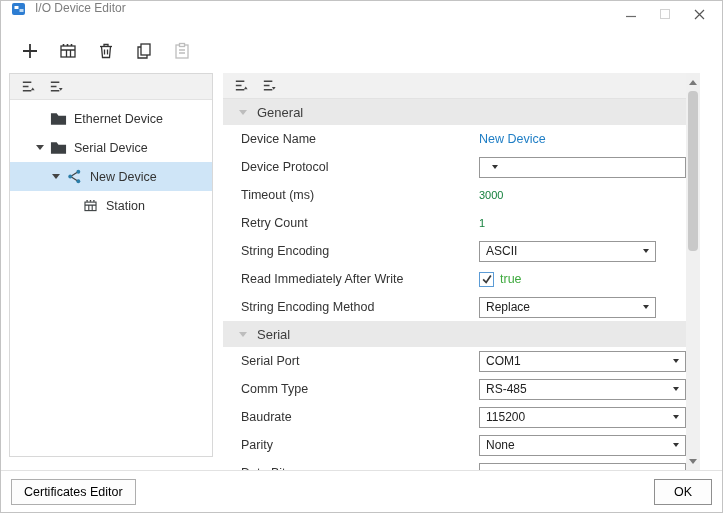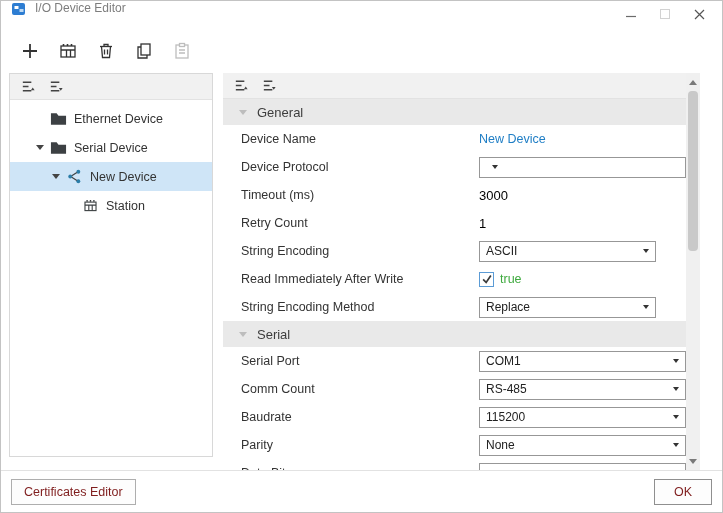--- a/index.html
+++ b/index.html
@@ -37,37 +37,37 @@
   
   .right-panel { flex:1; margin-left:10px; position:relative; overflow:hidden; }
   .right-strip { margin-right:14px; }
   .prop-content { margin-right:14px; overflow:hidden; height:372px; }
   .section-header { height:26px; background:#e9e9e9; display:flex; align-items:center; padding-left:16px; gap:10px; margin-bottom:0; }
   .section-chev { width:0; height:0; border-left:4px solid transparent; border-right:4px solid transparent; border-top:5px solid #bdbdbd; }
   .section-title { font-size:13px; color:#3d3d3d; }
   .prop-row { height:28px; display:flex; align-items:center; padding-left:18px; background:#fff; }
   .prop-label { width:238px; font-size:12.5px; color:#333; flex:0 0 auto; }
   .val-blue { font-size:12.5px; color:#1f7ec5; }
-  .val-orange { font-size:13px; color:#000000; }
+  .val-orange { font-size:11px; color:#15803d; }
   .val-green { font-size:12.5px; color:#3faa3f; margin-left:6px; }
   .dropdown { width:210px; height:21px; border:1px solid #979797; background:#fff; display:flex; align-items:center; padding:0 6px; font-size:12px; color:#222; cursor:default; }
   .dd-narrow { width:177px; }
   .dd-text { flex:1; white-space:nowrap; overflow:hidden; }
   .dd-caret { width:0; height:0; border-left:3.5px solid transparent; border-right:3.5px solid transparent; border-top:4.5px solid #333; margin-left:6px; }
   .checkbox { width:15px; height:15px; border:1px solid #5b9bd5; background:#fff; display:inline-flex; align-items:center; justify-content:center; }
   
   .vscroll { position:absolute; top:0; right:0; bottom:0; width:14px; background:#f0f0f0; }
   .vs-arrow { position:absolute; left:0; width:14px; height:14px; display:flex; align-items:center; justify-content:center; }
   .vs-up { top:2px; } .vs-down { bottom:2px; }
   .tri-up { width:0; height:0; border-left:4px solid transparent; border-right:4px solid transparent; border-bottom:5px solid #7a7a7a; }
   .tri-down { width:0; height:0; border-left:4px solid transparent; border-right:4px solid transparent; border-top:5px solid #7a7a7a; }
   .vs-thumb { position:absolute; left:2px; width:10px; top:18px; height:160px; background:#c9c9c9; border-radius:4px; }
   
   .footer { height:42px; flex:0 0 auto; border-top:1px solid #e2e2e2; display:flex; align-items:center; justify-content:space-between; padding:0 10px; }
-  .btn { border:1px solid #aeaeae; background:#fdfdfd; font-size:12.5px; color:#7f1d1d; padding:5px 12px; font-family:"Liberation Sans", sans-serif; cursor:default; }
+  .btn { border:1px solid #aeaeae; background:#fdfdfd; font-size:12.5px; color:#000000; padding:5px 12px; font-family:"Liberation Sans", sans-serif; cursor:default; }
   .btn-ok { width:58px; text-align:center; border-color:#8f8f8f; }
   svg { display:block; }
 </style>
 </head>
 <body>
 
 <div class="window">
 
   <div class="titlebar">
     <span class="app-icon">
@@ -281,21 +281,21 @@
 
         <div class="prop-row">
           <span class="prop-label">Serial Port</span>
           <span class="dropdown">
             <span class="dd-text">COM1</span>
             <span class="dd-caret"></span>
           </span>
         </div>
 
         <div class="prop-row">
-          <span class="prop-label">Comm Count</span>
+          <span class="prop-label">Comm Type</span>
           <span class="dropdown">
             <span class="dd-text">RS-485</span>
             <span class="dd-caret"></span>
           </span>
         </div>
 
         <div class="prop-row">
           <span class="prop-label">Baudrate</span>
           <span class="dropdown">
             <span class="dd-text">115200</span>

